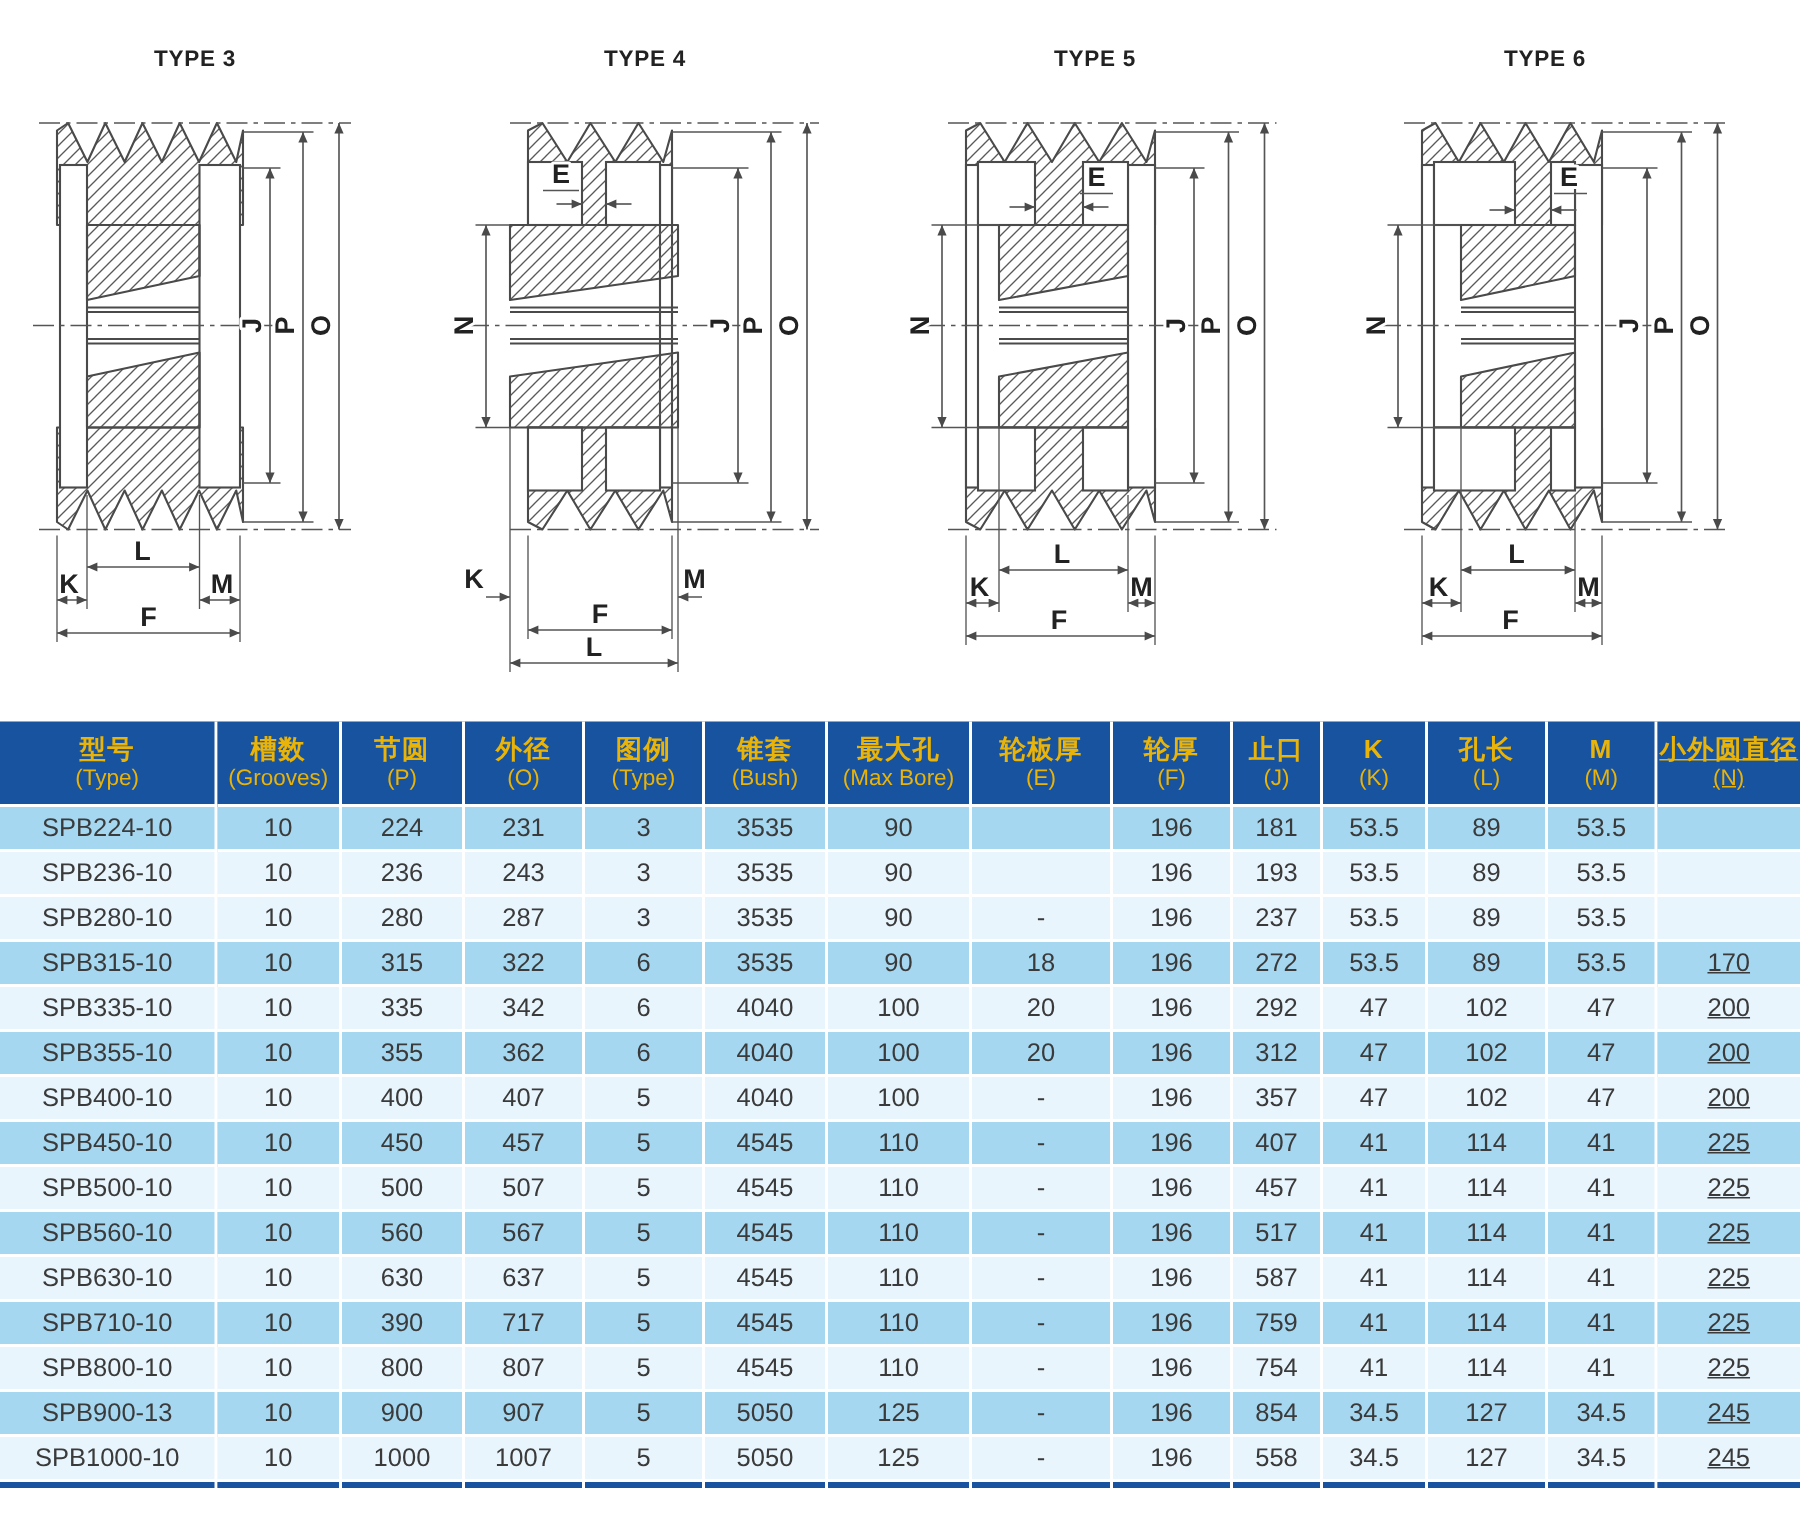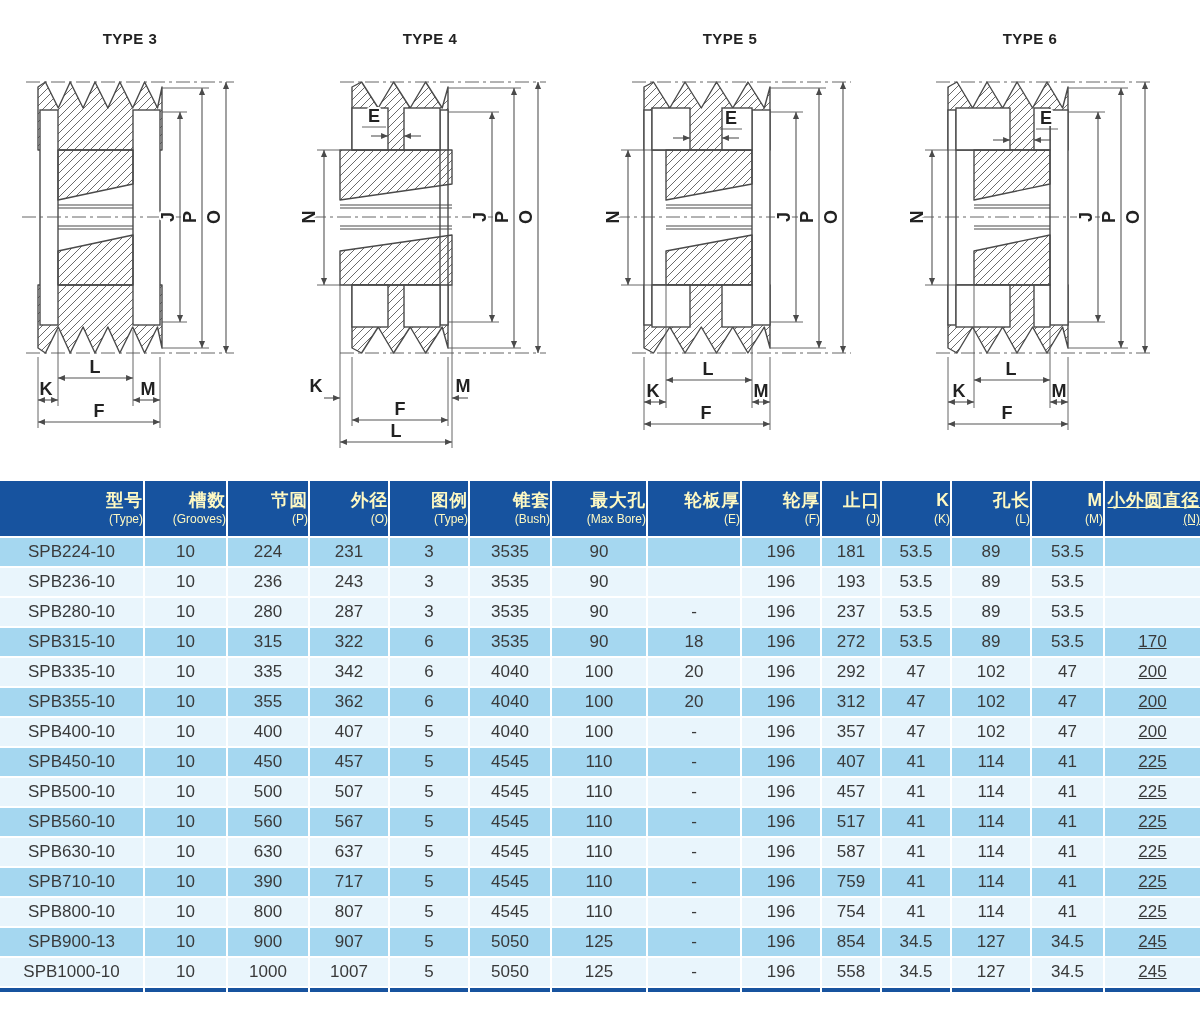--- a/index.html
+++ b/index.html
@@ -13,23 +13,23 @@
   svg .hatched{fill:url(#hatch);stroke:#4a4a4a;stroke-width:1.4;stroke-linejoin:round;}
   svg .plate{fill:#fff;stroke:#4a4a4a;stroke-width:1.4;}
   svg .bore{stroke:#4a4a4a;stroke-width:1.2;}
   svg .cl{stroke:#555;stroke-width:.9;stroke-dasharray:14 4 3 4;}
   svg .dim,svg .dim1{stroke:#555;stroke-width:1.1;}
   svg .ext{stroke:#555;stroke-width:.9;}
   table.spec{border-collapse:separate;border-spacing:0;table-layout:fixed;width:1200px;}
   table.spec th,table.spec td{border-right:2px solid #fff;border-bottom:2px solid #fff;
      text-align:center;vertical-align:middle;padding:0;overflow:hidden;white-space:nowrap;}
   table.spec th:last-child,table.spec td:last-child{border-right:none;text-decoration:underline;}
-  table.spec thead th{background:var(--hdr);color:#fef9c3;height:55px;text-align:right;}
+  table.spec thead th{background:var(--hdr);color:#eab308;height:55px;}
   .zh{font-size:17.5px;font-weight:600;letter-spacing:1px;line-height:1.25;}
-  .en{font-size:12px;font-weight:400;line-height:1.2;}
+  .en{font-size:15px;font-weight:400;line-height:1.2;}
   table.spec td{font-size:17px;color:#3a3a3a;height:28px;}
   tr.blue td{background:var(--rowAlt);}
   tr.lite td{background:var(--rowBase);}
   tr.strip td{background:var(--hdr);height:4px;border-bottom:none;}
 </style>
 </head>
 <body>
 
 <div class="page">
   <svg width="0" height="0" style="position:absolute">

